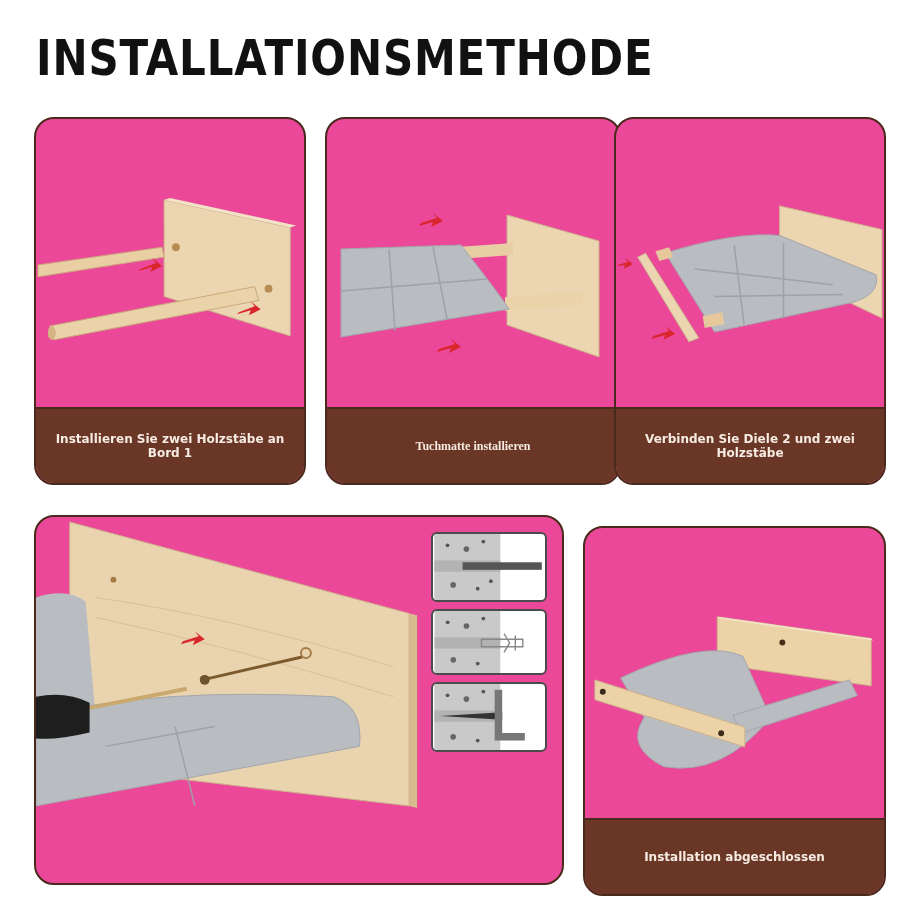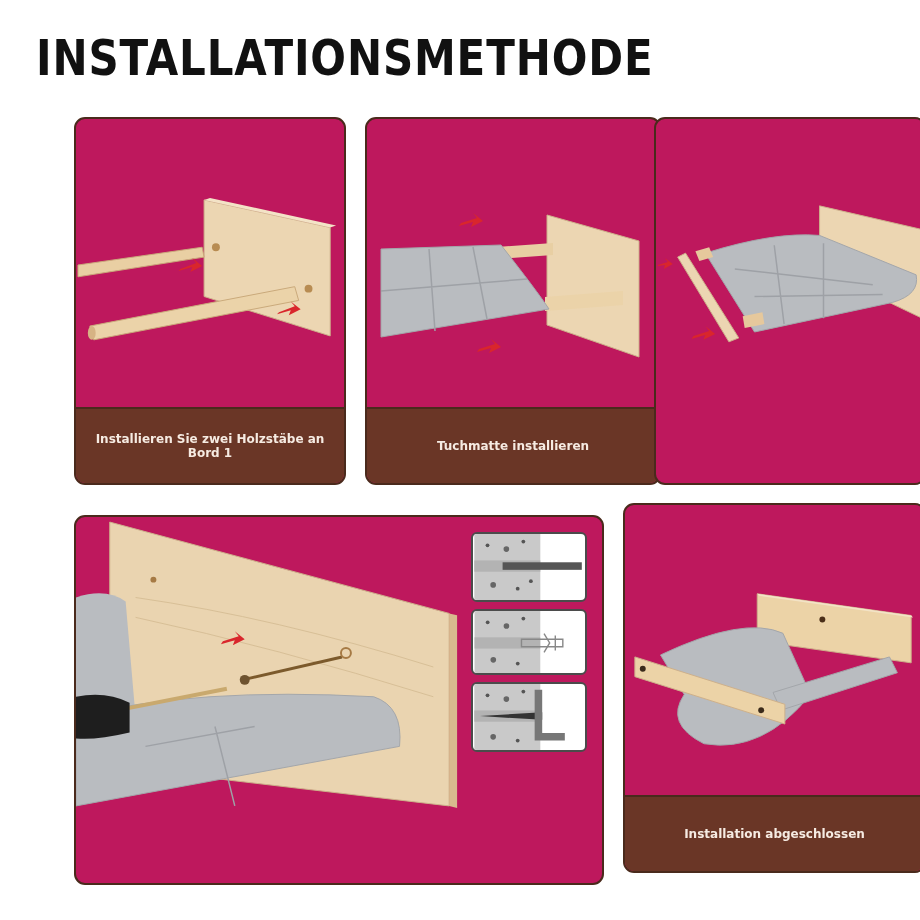--- a/index.html
+++ b/index.html
@@ -7,22 +7,22 @@
     width: 920px; height: 920px; background: #ffffff; position: relative; overflow: hidden;
     font-family: "DejaVu Sans", sans-serif;
   }
   .title {
     position: absolute; left: 36px; top: 28px; height: 60px;
     font-family: "DejaVu Sans", sans-serif; font-weight: bold; font-size: 50px;
     letter-spacing: 1px; color: #111; line-height: 60px;
     transform: scaleX(0.84); transform-origin: left center; white-space: nowrap;
   }
   .panel {
-    position: absolute; border: 2.5px solid #4a2a1c; border-radius: 11px; overflow: hidden;
-    background: #be185d; box-sizing: border-box; margin-left: 40px;
+    position: absolute; border: 2.5px solid #4a2a1c; border-radius: 20px; overflow: hidden;
+    background: #ec4899; box-sizing: border-box;
   }
   .panel .art { position: absolute; left: 0; top: 0; right: 0; }
   .panel .art svg { width: 100%; height: 100%; display: block; }
   .caption {
     position: absolute; left: 0; right: 0; bottom: 0;
     background: #6a3626; border-top: 2px solid #4a2a1c;
     display: flex; align-items: center; justify-content: center; text-align: center;
     color: #f6ebe2; font-weight: bold; font-size: 12px; line-height: 14px; padding: 0 18px;
     box-sizing: border-box;
   }
@@ -47,21 +47,21 @@
       <polygon points="2,146 128,128 130,138 2,158" fill="#e9cfa3" stroke="#c9a97a" stroke-width="1"></polygon>
       <polygon points="14,208 222,168 226,182 18,222" fill="#ebd3a9" stroke="#c9a97a" stroke-width="1"></polygon>
       <ellipse cx="16" cy="215" rx="4" ry="7" fill="#d6b384"></ellipse>
       <path d="M106 150 l16 -6 l-4 -5 l10 8 l-12 6 l2 -5 l-14 4 z" fill="#d9262c"></path>
       <path d="M206 194 l16 -6 l-4 -5 l10 8 l-12 6 l2 -5 l-14 4 z" fill="#d9262c"></path>
     </svg>
   </div>
   <div class="caption" style="height:76px;">Installieren Sie zwei Holzstäbe an Bord 1</div>
 </div>
 
-<div class="panel" style="left:325px; top:117px; width:296px; height:368px;">
+<div class="panel" style="left:325px; top:117px; width:296px; height:368px;font-family:Liberation Serif, serif;">
   <div class="art" style="height:290px;">
     <svg viewBox="0 0 272 290">
       <polygon points="170,96 262,122 262,238 170,206" fill="#ecd6b2" stroke="#cdb08a" stroke-width="1"></polygon>
       <polygon points="120,128 176,124 176,136 120,140" fill="#e8cfa3"></polygon>
       <polygon points="168,178 246,172 246,186 168,192" fill="#ebd3a9"></polygon>
       <path d="M4 130 L124 126 Q160 172 172 190 L4 218 Z" fill="#b9bcc0" stroke="#a3a6aa" stroke-width="1"></path>
       <path d="M52 130 L58 212 M96 128 L110 200 M4 172 L150 160" stroke="#9ea1a6" stroke-width="1.5" fill="none"></path>
       <path d="M84 104 l16 -5 l-4 -5 l10 8 l-12 6 l2 -5 l-14 4 z" fill="#d9262c"></path>
       <path d="M102 230 l16 -5 l-4 -5 l10 8 l-12 6 l2 -5 l-14 4 z" fill="#d9262c"></path>
     </svg>
@@ -75,20 +75,21 @@
       <polygon points="166,86 270,110 270,200 166,150" fill="#ecd6b2" stroke="#cdb08a" stroke-width="1"></polygon>
       <path d="M50 134 Q120 112 166 116 L264 156 Q268 176 240 184 L100 214 Z" fill="#b9bcc0" stroke="#a3a6aa" stroke-width="1"></path>
       <path d="M80 150 L220 166 M100 178 L230 176 M120 126 L130 206 M170 124 L170 200" stroke="#9ea1a6" stroke-width="1.5" fill="none"></path>
       <polygon points="40,132 54,128 58,138 44,142" fill="#e6c89c"></polygon>
       <polygon points="88,198 108,194 110,206 90,210" fill="#e6c89c"></polygon>
       <polygon points="22,138 30,134 84,220 74,224" fill="#ecd6b2" stroke="#cdb08a" stroke-width="1"></polygon>
       <path d="M2 146 l10 -3 l-3 -4 l8 6 l-9 5 l1 -4 l-7 1 z" fill="#d9262c"></path>
       <path d="M38 218 l16 -5 l-4 -5 l10 8 l-12 6 l2 -5 l-14 4 z" fill="#d9262c"></path>
     </svg>
   </div>
+  <div class="caption" style="height:76px;">Verbinden Sie Diele 2 und zwei Holzstäbe</div>
 </div>
 
 <div class="panel" style="left:34px; top:515px; width:530px; height:370px;">
   <div class="art" style="height:292px;">
     <svg viewBox="0 0 530 292">
       <polygon points="34,4 376,96 376,290 34,250" fill="#ead4b0" stroke="#cdb08a" stroke-width="1"></polygon>
       <polygon points="376,96 384,98 384,292 376,290" fill="#d8bb8e"></polygon>
       <path d="M60 80 Q200 100 360 150 M60 100 Q200 130 360 180" stroke="#d7be96" stroke-width="1" fill="none"></path>
       <circle cx="78" cy="62" r="3" fill="#a67a44"></circle>
       <path d="M0 80 Q30 70 50 84 L60 200 Q30 220 0 210 Z" fill="#b9bcc0"></path>
@@ -138,21 +139,21 @@
         <circle cx="52" cy="8" r="2" fill="#555"></circle>
       <circle cx="20" cy="56" r="3" fill="#666"></circle>
         <circle cx="46" cy="60" r="2" fill="#555"></circle>
       <path d="M6 34 L72 30 L72 38 Z" fill="#333"></path>
       <path d="M64 6 L72 6 L72 52 L96 52 L96 60 L64 60 Z" fill="#777"></path>
     </svg>
   </div>
 
 </div>
 
-<div class="panel" style="left:583px; top:503px; width:303px; height:370px;">
+<div class="panel" style="left:583px; top:526px; width:303px; height:370px;">
   <div class="art" style="height:292px;">
     <svg viewBox="0 0 303 292">
       <polygon points="134,88 290,110 290,158 134,136" fill="#ecd3a7" stroke="#cdb08a" stroke-width="1"></polygon>
       <polygon points="134,88 290,110 292,112 136,90" fill="#f3e3c6"></polygon>
       <circle cx="200" cy="114" r="3" fill="#4a2e18"></circle>
       <path d="M36 150 Q120 110 160 128 L188 190 Q140 250 80 240 Q40 220 60 190 Z" fill="#b9bcc0" stroke="#a3a6aa" stroke-width="1"></path>
       <polygon points="150,188 268,152 276,168 158,206" fill="#b9bcc0" stroke="#a3a6aa" stroke-width="1"></polygon>
       <polygon points="10,152 162,200 162,220 10,172" fill="#ecd3a7" stroke="#cdb08a" stroke-width="1"></polygon>
       <circle cx="18" cy="164" r="3" fill="#3a2a1a"></circle>
       <circle cx="138" cy="206" r="3" fill="#3a2a1a"></circle>

